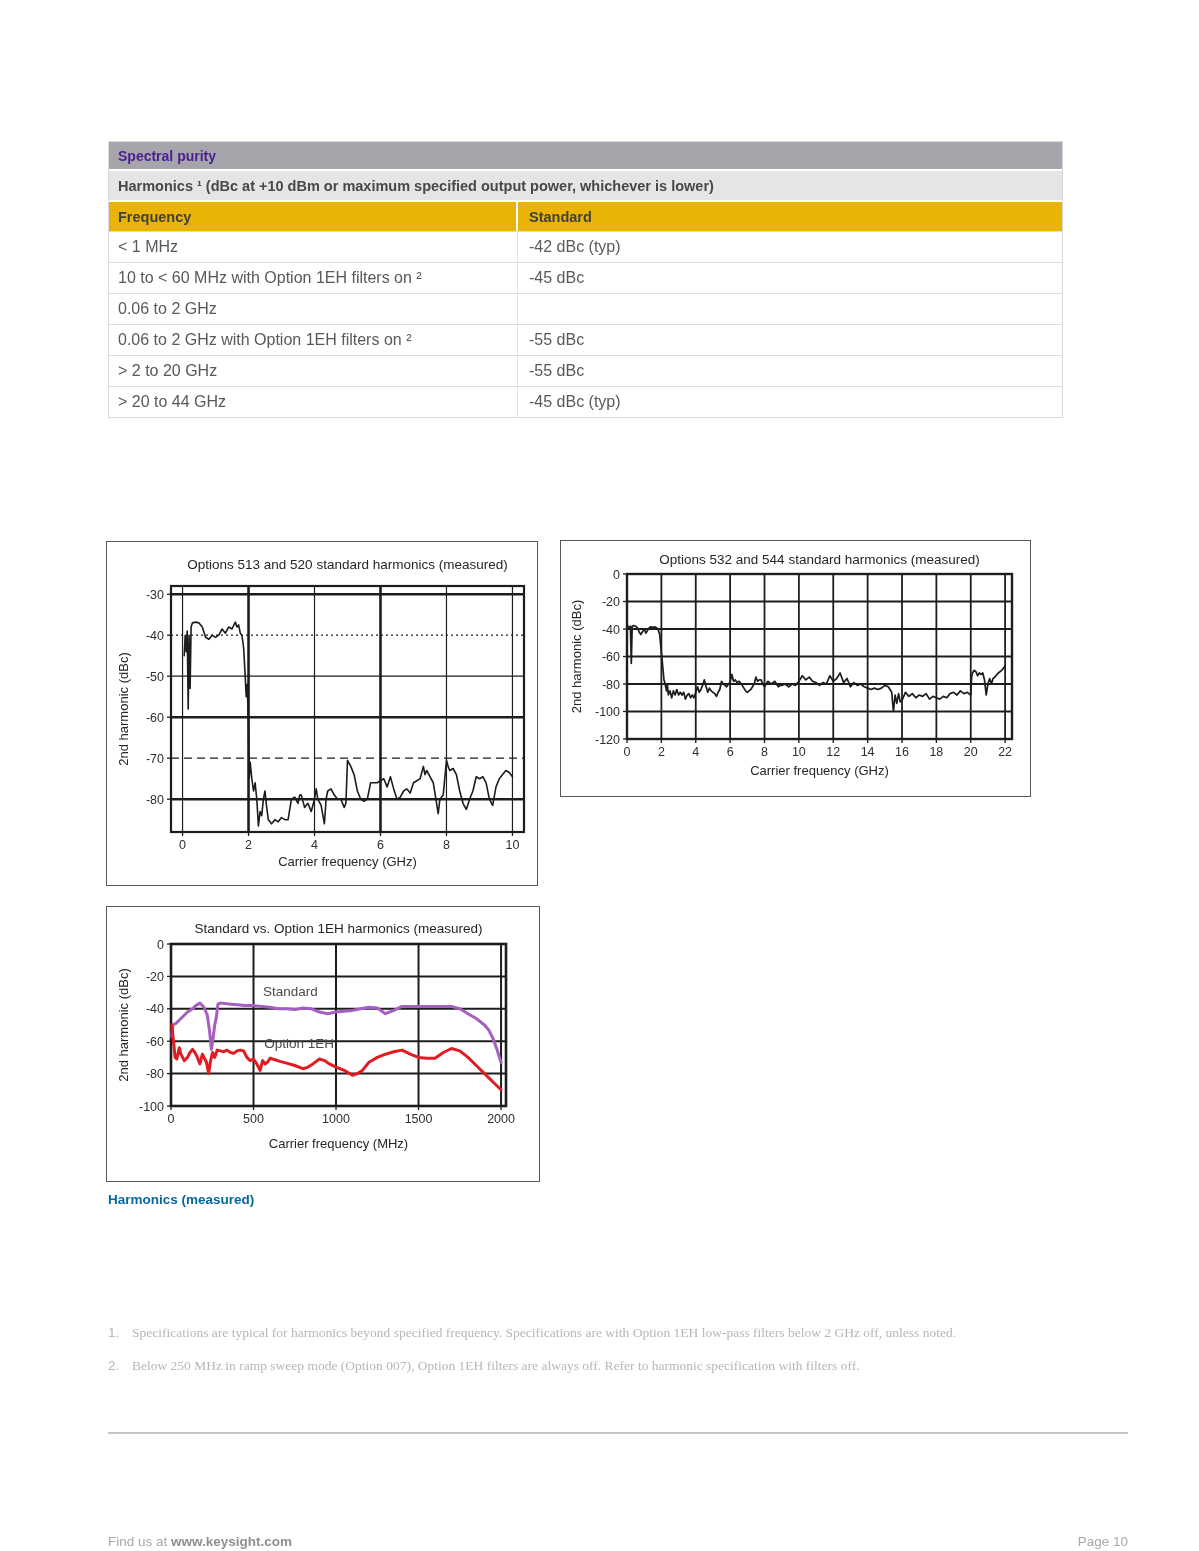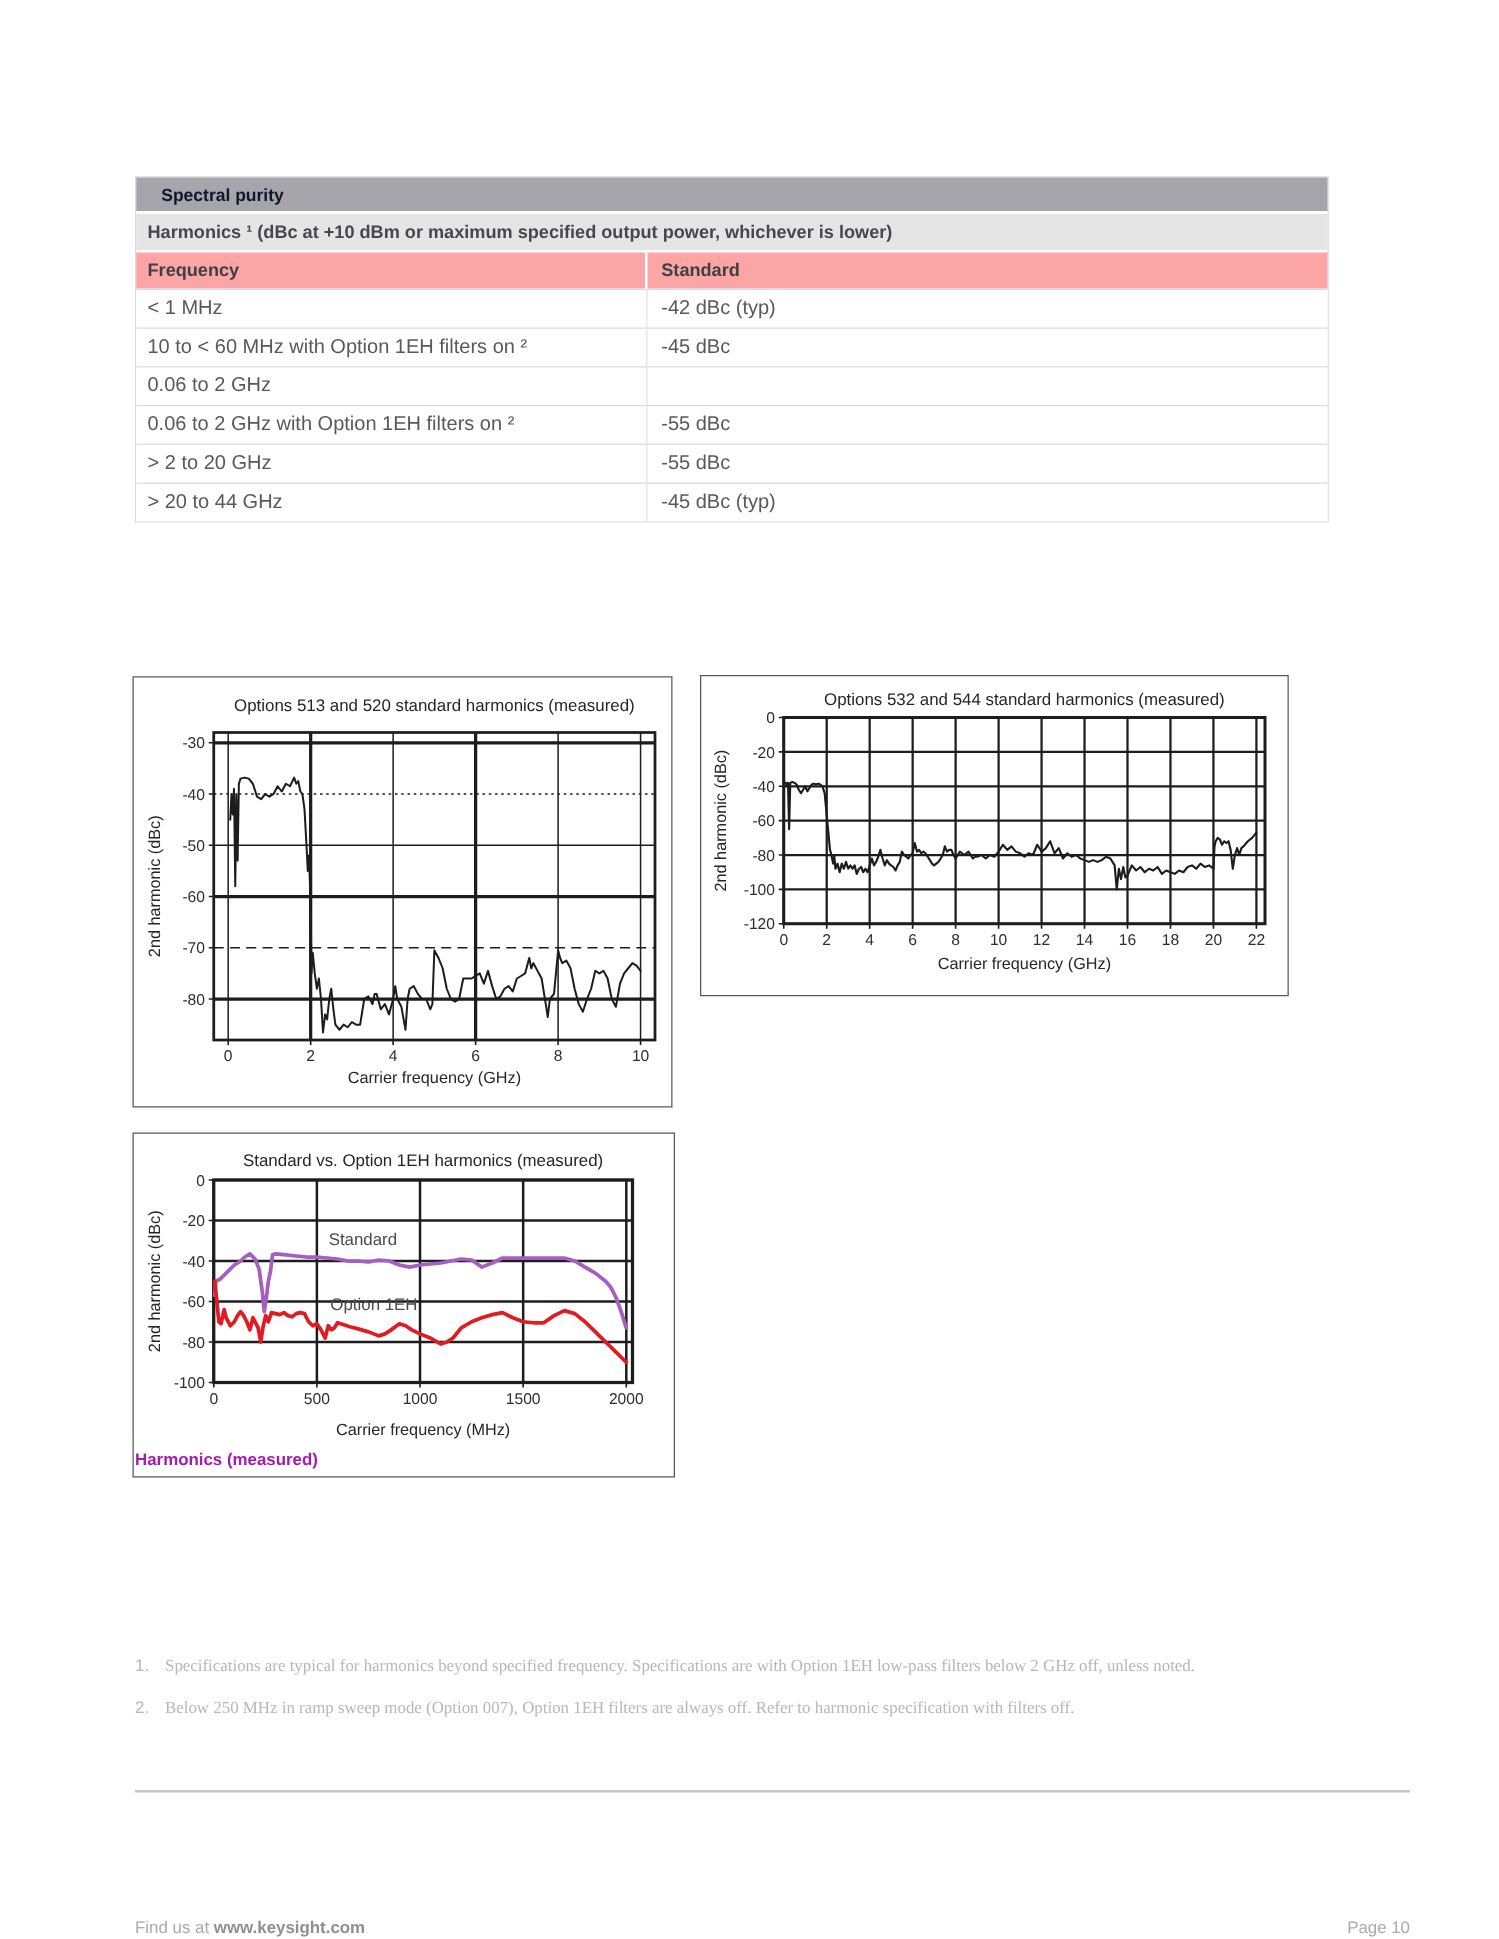--- a/index.html
+++ b/index.html
@@ -2,25 +2,25 @@
 <html><head>
 <meta charset="utf-8">
 <style>
   html,body{margin:0;padding:0;background:#fff;}
   .page{position:relative;width:1199px;height:1551px;background:#fff;overflow:hidden;
         font-family:"Liberation Sans",sans-serif;}
 
   
   .spec-table{position:absolute;left:108px;top:141px;width:955px;background:#fff;
               border:1px solid #dadade;box-sizing:border-box;}
-  .tbar{height:27px;background:#a6a5ab;color:#0f172a;font-weight:bold;font-size:14px;
-        display:flex;align-items:center;padding-left:20px;}
+  .tbar{height:27px;background:#a6a5ab;color:#4c1d95;font-weight:bold;font-size:14px;
+        display:flex;align-items:center;padding-left:9px;}
   .tsub{height:29px;background:#e5e5e5;border-top:2px solid #fff;color:#47474c;
         font-weight:bold;font-size:14.5px;display:flex;align-items:center;padding-left:9px;}
-  .thead{display:flex;border-top:2px solid #fff;background:#fca5a5;height:29px;}
+  .thead{display:flex;border-top:2px solid #fff;background:#eab308;height:29px;}
   .thead .cell{font-weight:bold;color:#3f3f44;font-size:14.5px;}
   .cell{display:flex;align-items:center;box-sizing:border-box;}
   .cell.c1{width:409px;padding-left:9px;flex:0 0 auto;}
   .cell.c2{flex:1;padding-left:11px;}
   .thead .cell.c1{border-right:2px solid #fff;}
   .trow{display:flex;height:30px;border-top:1px solid #dcdcdf;background:#fff;}
   .trow .cell{color:#58585d;font-size:16px;}
   .trow .cell.c1{border-right:1px solid #e2e2e5;}
 
   
@@ -29,21 +29,21 @@
   #c1{left:560px;top:540px;width:469px;height:255px;}
   #c2{left:106px;top:906px;width:432px;height:274px;}
   .chart svg{display:block;}
   .chart text{font-family:"Liberation Sans",sans-serif;}
   .ctitle{font-size:13.5px;fill:#262626;}
   .clabel{font-size:13px;fill:#262626;}
   .tick{font-size:12.5px;fill:#2e2e2e;}
   .anno{font-size:13.5px;fill:#4a4a4a;}
 
   
-  .caption{position:absolute;left:108px;top:1160px;font-weight:bold;font-size:13.5px;color:#a21caf;}
+  .caption{position:absolute;left:108px;top:1192px;font-weight:bold;font-size:13.5px;color:#0369a1;}
   .footnotes{position:absolute;left:108px;top:1323px;width:930px;color:#b7b7bb;
              font-size:13.5px;line-height:1.5;}
   .fnote{display:flex;margin-bottom:13px;}
   .fnote .num{flex:0 0 24px;}
   .fnote .txt{flex:1;font-family:Liberation Serif, serif;}
   .footer-rule{position:absolute;left:108px;top:1432px;width:1020px;height:2px;background:#c6c6ca;}
   .footer{position:absolute;left:108px;top:1534px;width:1020px;display:flex;
           justify-content:space-between;font-size:13.5px;color:#a9a9ae;}
   .f-site{font-weight:bold;color:#8f8f94;}
 </style>

